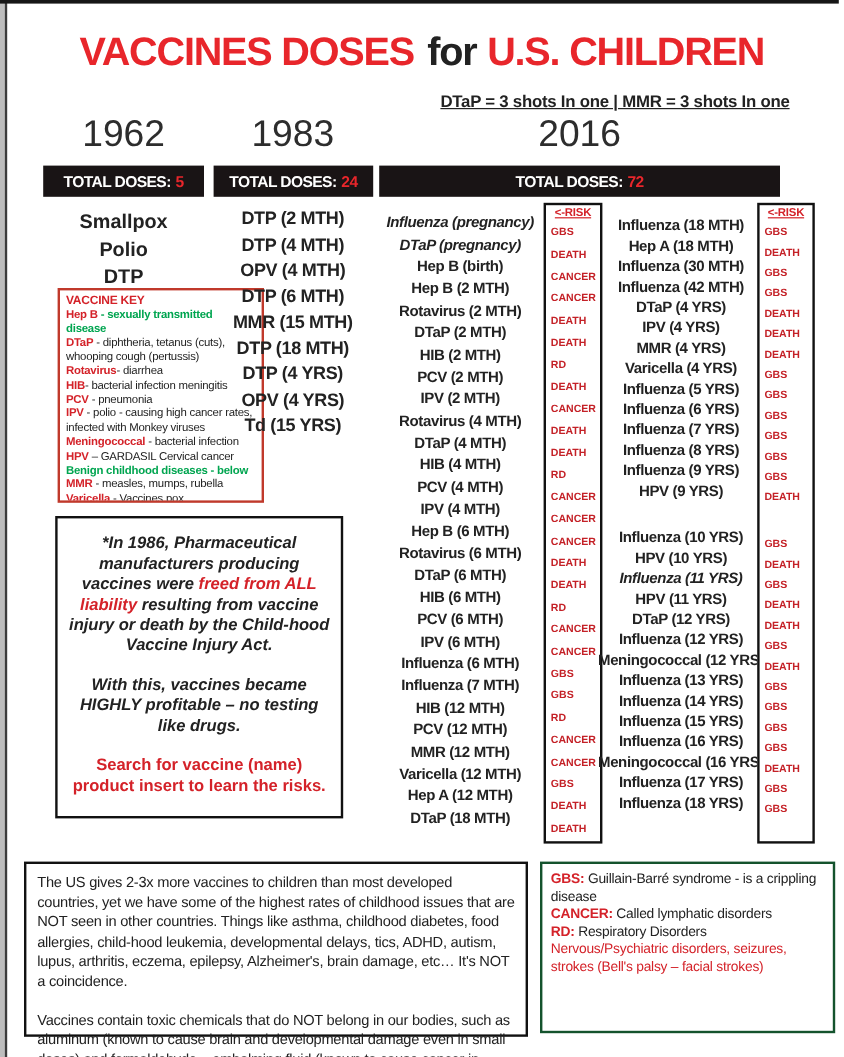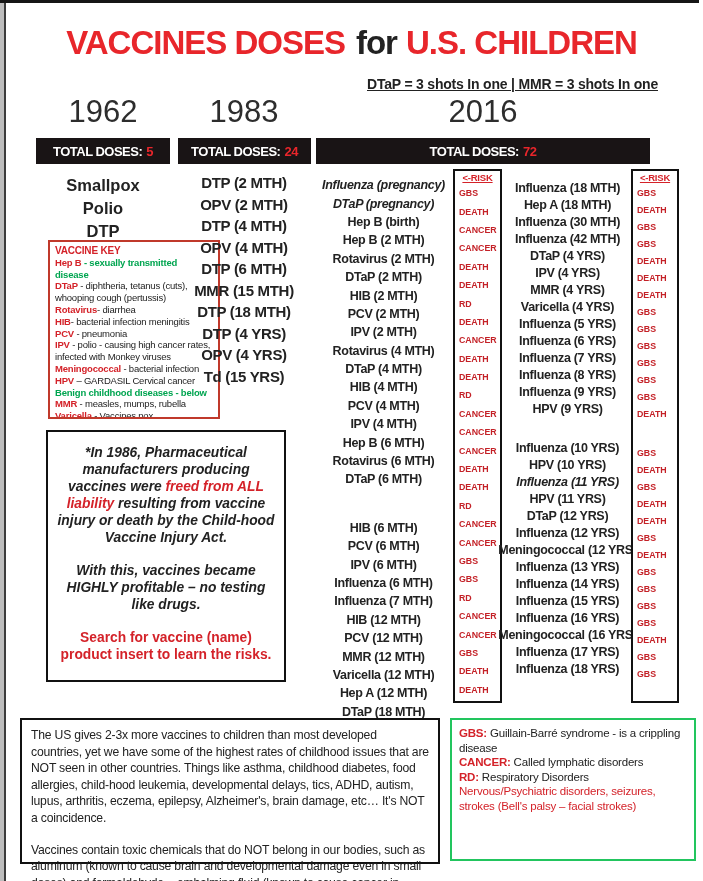--- a/index.html
+++ b/index.html
@@ -74,21 +74,21 @@
   .box1986 p{font-size:13.8px;line-height:17px;font-weight:bold;font-style:italic;color:var(--ink);}
   .box1986 .gap{height:16px;}
   .box1986 .redspan{color:var(--red);}
   .box1986 .search{color:var(--red);font-style:normal;}
 
   .bottom-left{position:absolute;top:718px;left:20px;width:420px;height:146px;border:2px solid #111;
                padding:7px 9px;}
   .bottom-left p{font-size:12.2px;line-height:16.6px;letter-spacing:-0.2px;}
   .bottom-left .pgap{height:15px;}
 
-  .bottom-right{position:absolute;top:718px;left:450px;width:246px;height:143px;border:2px solid #22c55e;
+  .bottom-right{position:absolute;top:718px;left:450px;width:246px;height:143px;border:2px solid #14532d;
                 padding:6px 7px;}
   .br-line{font-size:11.5px;line-height:14.6px;letter-spacing:-0.2px;}
   .br-term{color:var(--red);font-weight:bold;}
   .br-line.allred{color:var(--red);}
 </style>
 </head>
 <body>
 
 <div class="page">
   <div class="edge-left"></div>
@@ -134,21 +134,20 @@
         <div class="key-line"><span class="key-term">Meningococcal</span><span class="key-desc black"> - bacterial infection</span></div>
         <div class="key-line"><span class="key-term">HPV</span><span class="key-desc black"> – GARDASIL Cervical cancer</span></div>
         <div class="key-line"><span class="key-desc green-underline">Benign childhood diseases - below</span></div>
         <div class="key-line"><span class="key-term">MMR</span><span class="key-desc black"> - measles, mumps, rubella</span></div>
         <div class="key-line"><span class="key-term">Varicella</span><span class="key-desc black"> - Vaccines pox</span></div>
       </div>
   </div>
 
   <div class="list-1983" id="list-1983">
       <div class="vitem">DTP (2 MTH)</div>
-      <div class="vitem">OPV (2 MTH)</div>
       <div class="vitem">DTP (4 MTH)</div>
       <div class="vitem">OPV (4 MTH)</div>
       <div class="vitem">DTP (6 MTH)</div>
       <div class="vitem">MMR (15 MTH)</div>
       <div class="vitem">DTP (18 MTH)</div>
       <div class="vitem">DTP (4 YRS)</div>
       <div class="vitem">OPV (4 YRS)</div>
       <div class="vitem">Td (15 YRS)</div>
     </div>
 
@@ -163,21 +162,21 @@
       <div class="srow" style="height: 18.4px;">PCV (2 MTH)</div>
       <div class="srow" style="height: 18.4px;">IPV (2 MTH)</div>
       <div class="srow" style="height: 18.4px;">Rotavirus (4 MTH)</div>
       <div class="srow" style="height: 18.4px;">DTaP (4 MTH)</div>
       <div class="srow" style="height: 18.4px;">HIB (4 MTH)</div>
       <div class="srow" style="height: 18.4px;">PCV (4 MTH)</div>
       <div class="srow" style="height: 18.4px;">IPV (4 MTH)</div>
       <div class="srow" style="height: 18.4px;">Hep B (6 MTH)</div>
       <div class="srow" style="height: 18.4px;">Rotavirus (6 MTH)</div>
       <div class="srow" style="height: 18.4px;">DTaP (6 MTH)</div>
-      <div class="srow" style="height: 18.4px; margin-top: 30px;">HIB (6 MTH)</div>
+      <div class="srow" style="height: 18.4px;">HIB (6 MTH)</div>
       <div class="srow" style="height: 18.4px;">PCV (6 MTH)</div>
       <div class="srow" style="height: 18.4px;">IPV (6 MTH)</div>
       <div class="srow" style="height: 18.4px;">Influenza (6 MTH)</div>
       <div class="srow" style="height: 18.4px;">Influenza (7 MTH)</div>
       <div class="srow" style="height: 18.4px;">HIB (12 MTH)</div>
       <div class="srow" style="height: 18.4px;">PCV (12 MTH)</div>
       <div class="srow" style="height: 18.4px;">MMR (12 MTH)</div>
       <div class="srow" style="height: 18.4px;">Varicella (12 MTH)</div>
       <div class="srow" style="height: 18.4px;">Hep A (12 MTH)</div>
       <div class="srow" style="height: 18.4px;">DTaP (18 MTH)</div>

